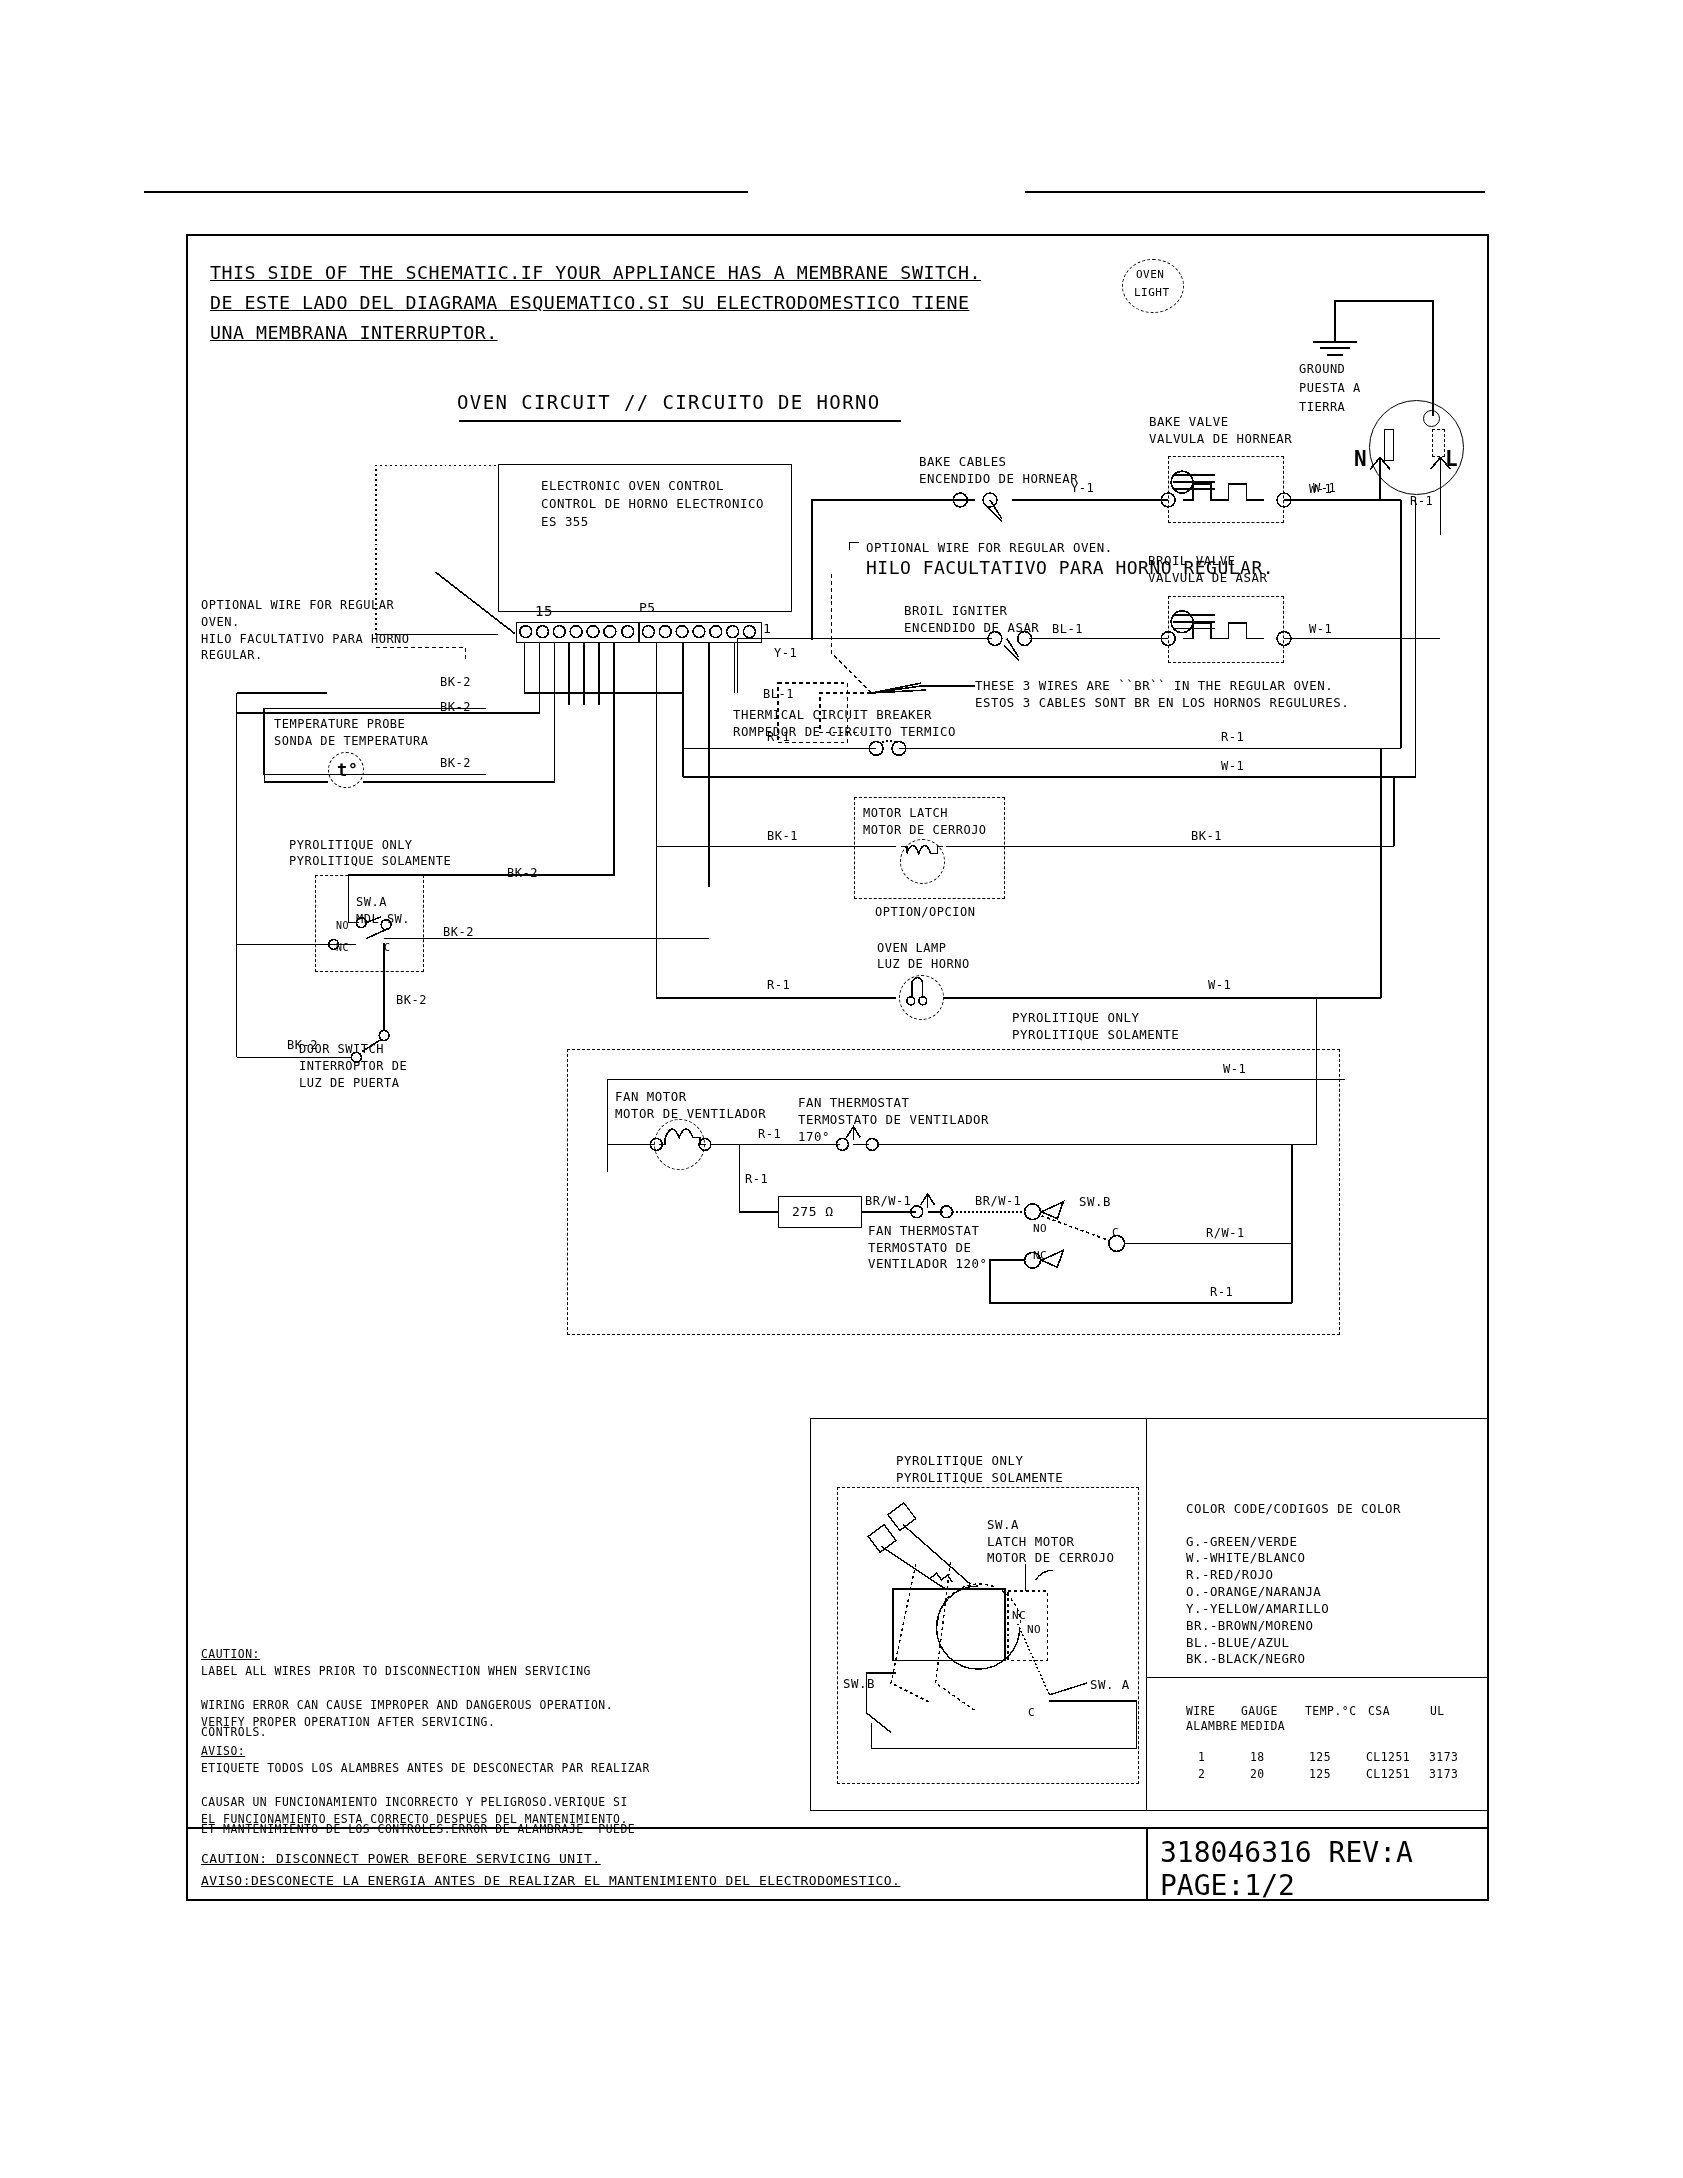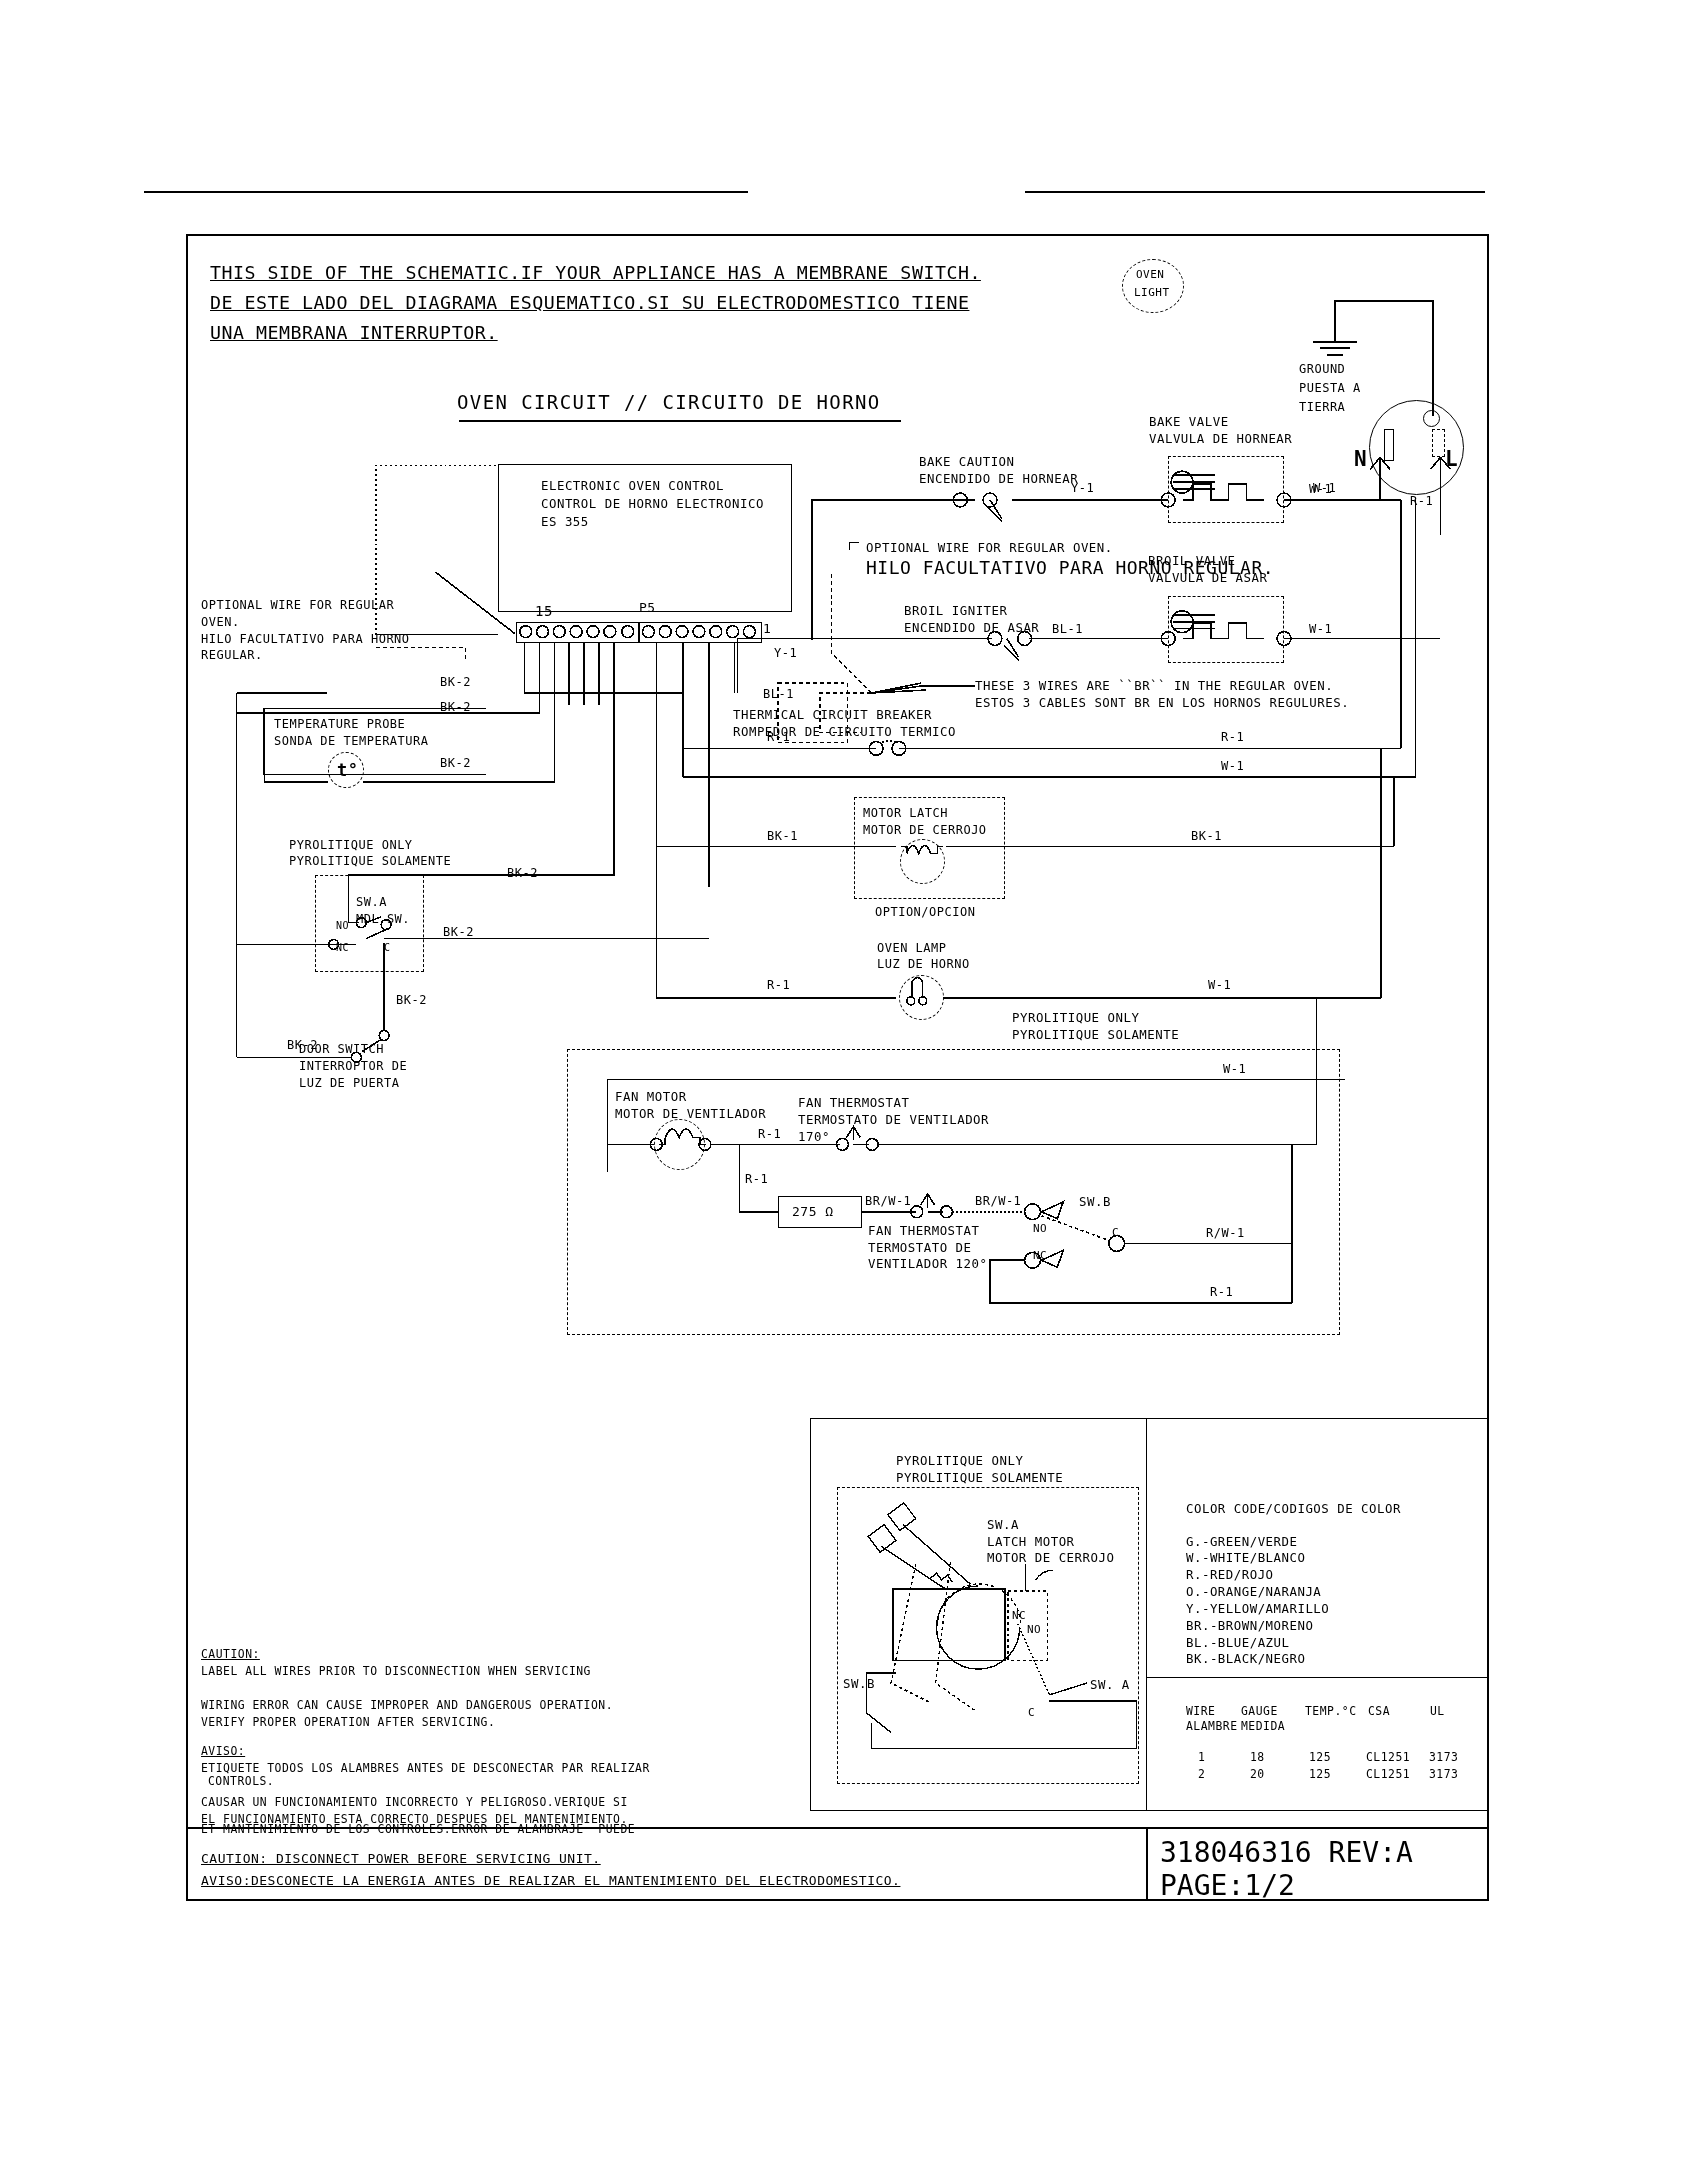--- a/index.html
+++ b/index.html
@@ -86,21 +86,21 @@
   <div class="txt" style="left:356px;top:895px;font-size:12px;">SW.A</div>
   <div class="txt" style="left:356px;top:912px;font-size:12px;">MDL SW.</div>
   <div class="txt" style="left:336px;top:919px;font-size:10px;">NO</div>
   <div class="txt" style="left:336px;top:941px;font-size:10px;">NC</div>
   <div class="txt" style="left:384px;top:941px;font-size:10px;">C</div>
 
   <div class="txt" style="left:299px;top:1042px;font-size:12px;">DOOR SWITCH</div>
   <div class="txt" style="left:299px;top:1059px;font-size:12px;">INTERROPTOR DE</div>
   <div class="txt" style="left:299px;top:1076px;font-size:12px;">LUZ DE PUERTA</div>
 
-  <div class="txt" style="left:919px;top:454px;font-size:12.4px;">BAKE CAUTION</div>
+  <div class="txt" style="left:919px;top:454px;font-size:12.4px;">BAKE CABLES</div>
   <div class="txt" style="left:919px;top:471px;font-size:12.4px;">ENCENDIDO DE HORNEAR</div>
 
   <div class="txt" style="left:1149px;top:414px;font-size:12.4px;">BAKE VALVE</div>
   <div class="txt" style="left:1149px;top:431px;font-size:12.4px;">VALVULA DE HORNEAR</div>
   <div class="dbox" style="left:1168px;top:456px;width:116px;height:67px;"></div>
 
   <div class="txt" style="left:904px;top:603px;font-size:12.4px;">BROIL IGNITER</div>
   <div class="txt" style="left:904px;top:620px;font-size:12.4px;">ENCENDIDO DE ASAR</div>
 
   <div class="txt" style="left:1148px;top:553px;font-size:12.4px;">BROIL VALVE</div>
@@ -192,21 +192,21 @@
   <div class="txt" style="left:1429px;top:1750px;font-size:11.4px;">3173</div>
 
   <div class="txt" style="left:1198px;top:1767px;font-size:11.4px;">2</div>
   <div class="txt" style="left:1250px;top:1767px;font-size:11.4px;">20</div>
   <div class="txt" style="left:1309px;top:1767px;font-size:11.4px;">125</div>
   <div class="txt" style="left:1366px;top:1767px;font-size:11.4px;">CL1251</div>
   <div class="txt" style="left:1429px;top:1767px;font-size:11.4px;">3173</div>
 
   <div class="txt ul" style="left:201px;top:1647px;font-size:11.4px;">CAUTION:</div>
   <div class="txt" style="left:201px;top:1664px;font-size:11.4px;">LABEL ALL WIRES PRIOR TO DISCONNECTION WHEN SERVICING</div>
-  <div class="txt" style="left:201px;top:1774px;font-size:11.4px;margin-left:7px;">CONTROLS.</div>
+  <div class="txt" style="left:201px;top:1725px;font-size:11.4px;">CONTROLS.</div>
   <div class="txt" style="left:201px;top:1698px;font-size:11.4px;">WIRING ERROR CAN CAUSE IMPROPER AND DANGEROUS OPERATION.</div>
   <div class="txt" style="left:201px;top:1715px;font-size:11.4px;">VERIFY PROPER OPERATION AFTER SERVICING.</div>
   <div class="txt ul" style="left:201px;top:1744px;font-size:11.4px;">AVISO:</div>
   <div class="txt" style="left:201px;top:1761px;font-size:11.4px;">ETIQUETE TODOS LOS ALAMBRES ANTES DE DESCONECTAR PAR REALIZAR</div>
   <div class="txt" style="left:201px;top:1778px;font-size:11.4px;margin-top:44px;">ET MANTENIMIENTO DE LOS CONTROLES.ERROR DE ALAMBRAJE  PUEDE</div>
   <div class="txt" style="left:201px;top:1795px;font-size:11.4px;">CAUSAR UN FUNCIONAMIENTO INCORRECTO Y PELIGROSO.VERIQUE SI</div>
   <div class="txt" style="left:201px;top:1812px;font-size:11.4px;">EL FUNCIONAMIENTO ESTA CORRECTO DESPUES DEL MANTENIMIENTO.</div>
 
   <div class="ln hr" style="left:187px;top:1827px;width:1302px;height:2px;"></div>
   <div class="ln vr" style="left:1146px;top:1827px;width:2px;height:74px;"></div>

